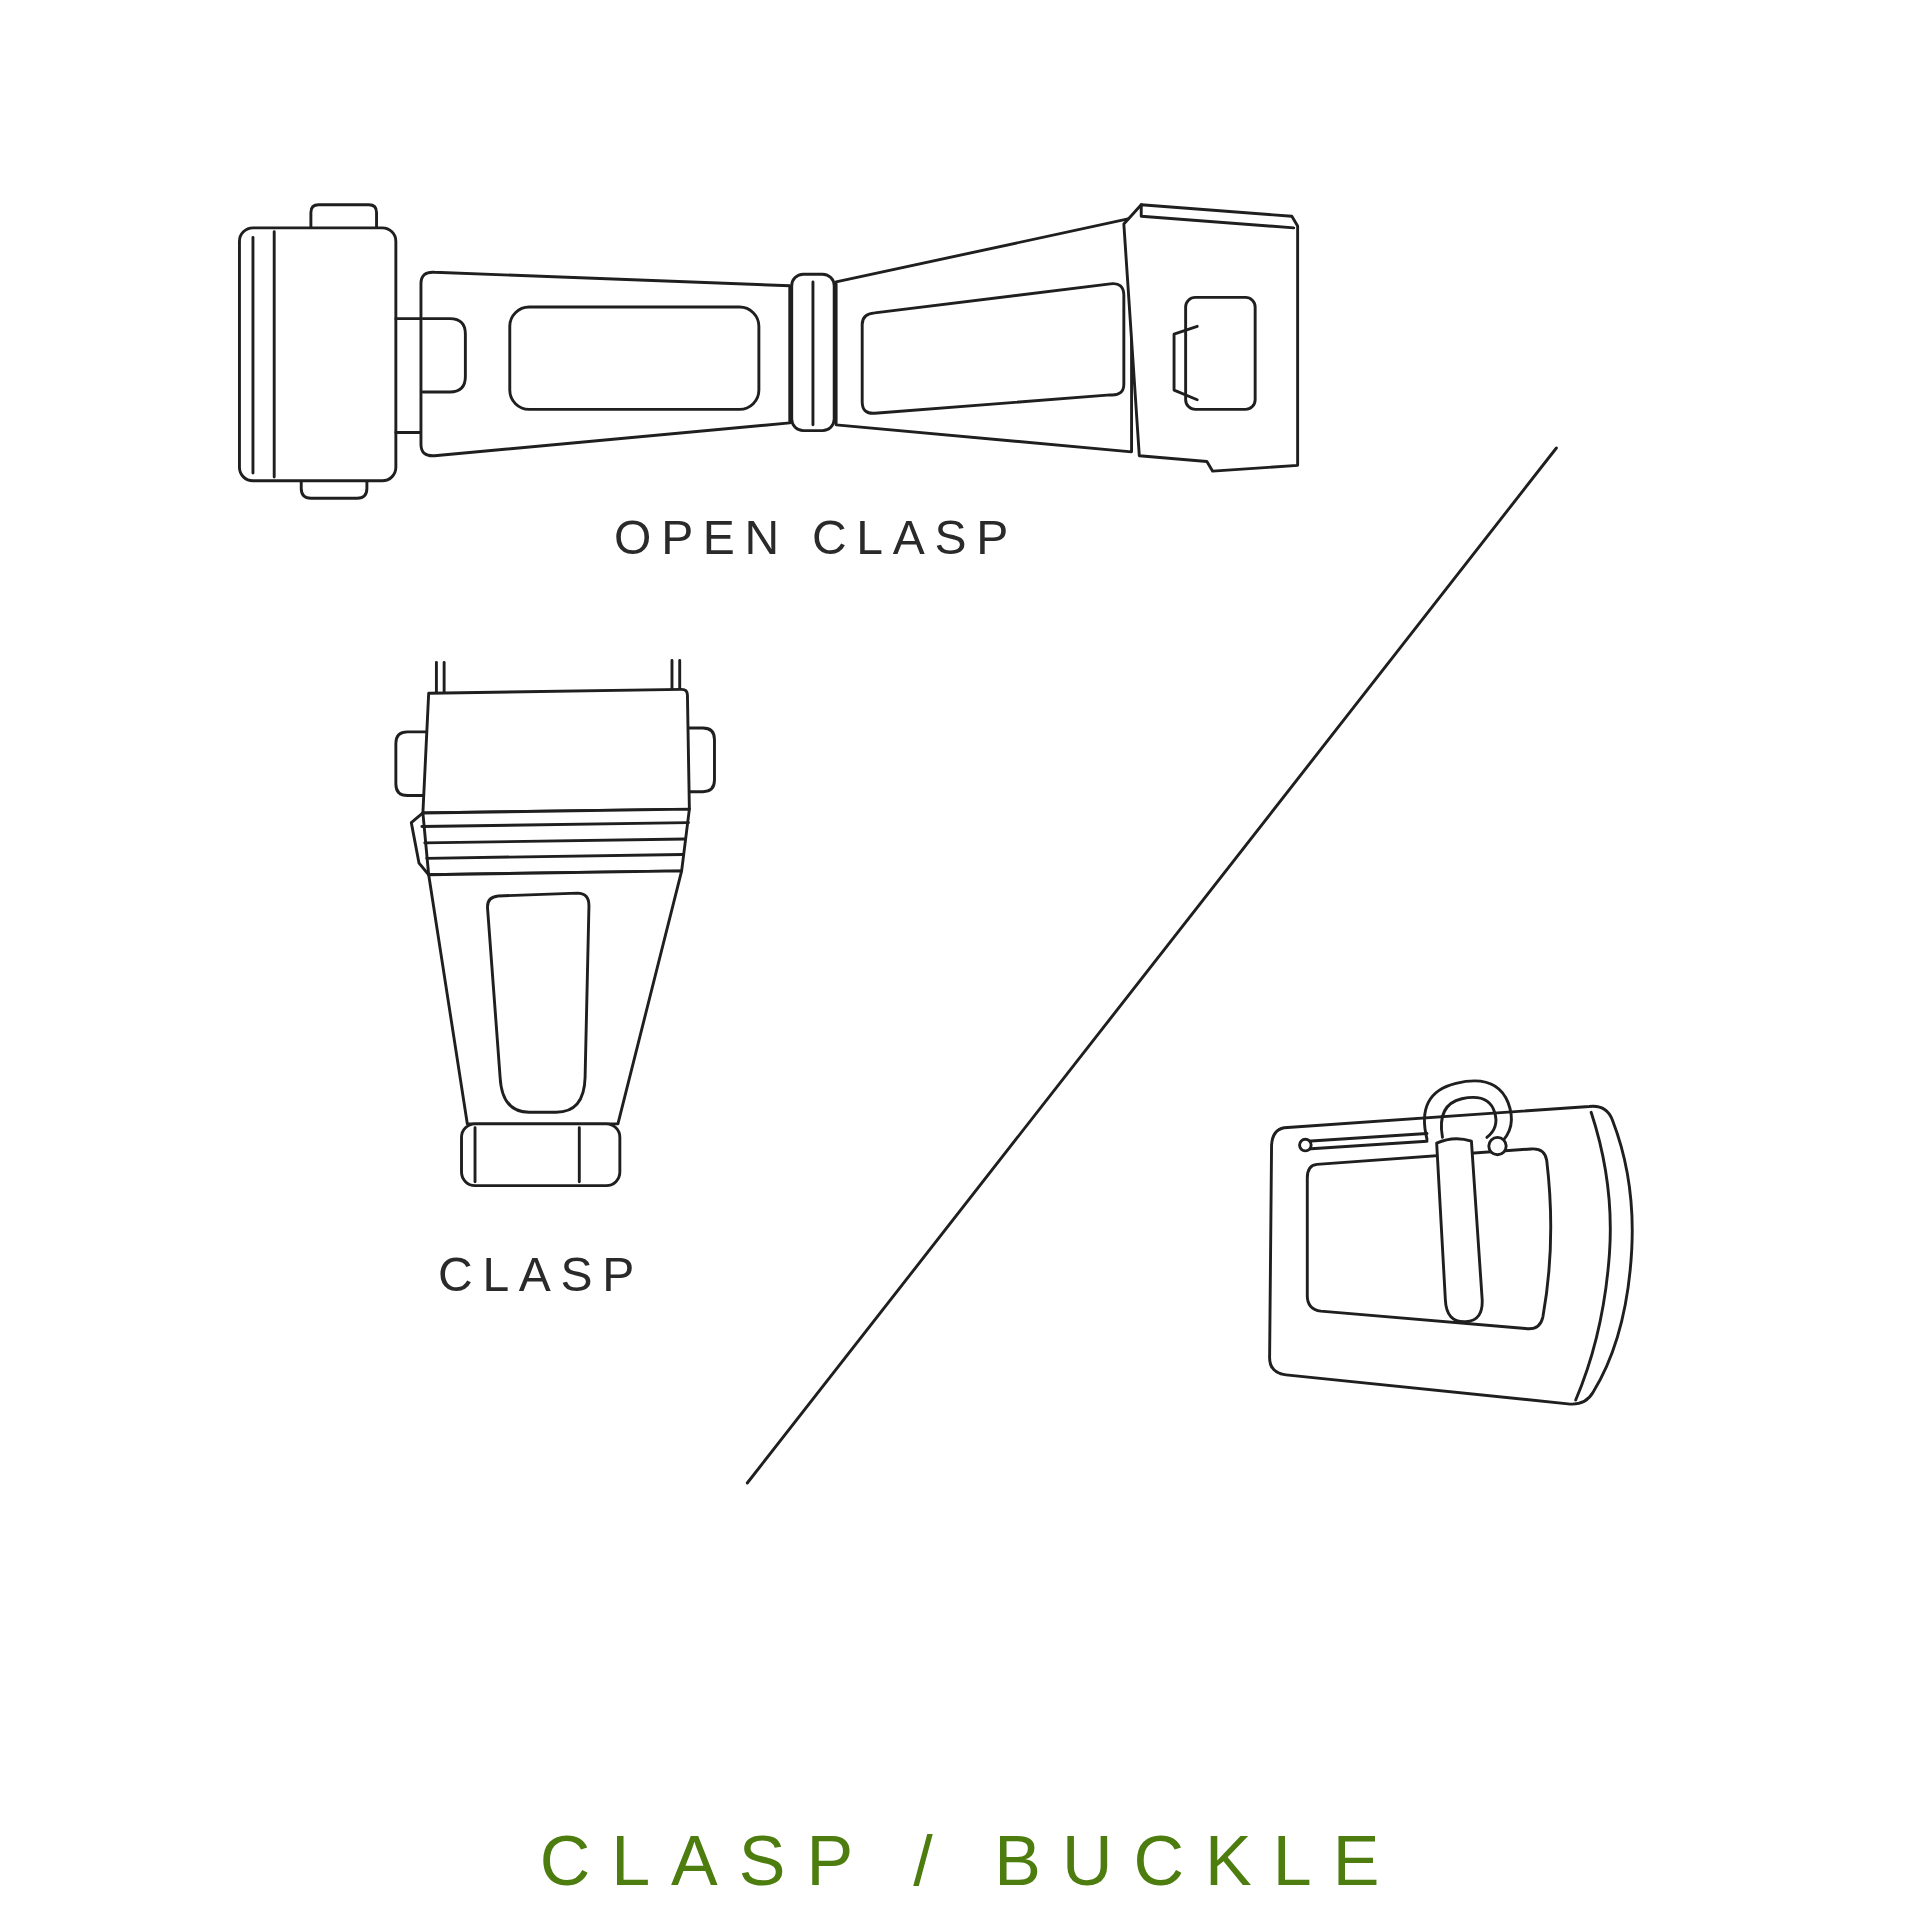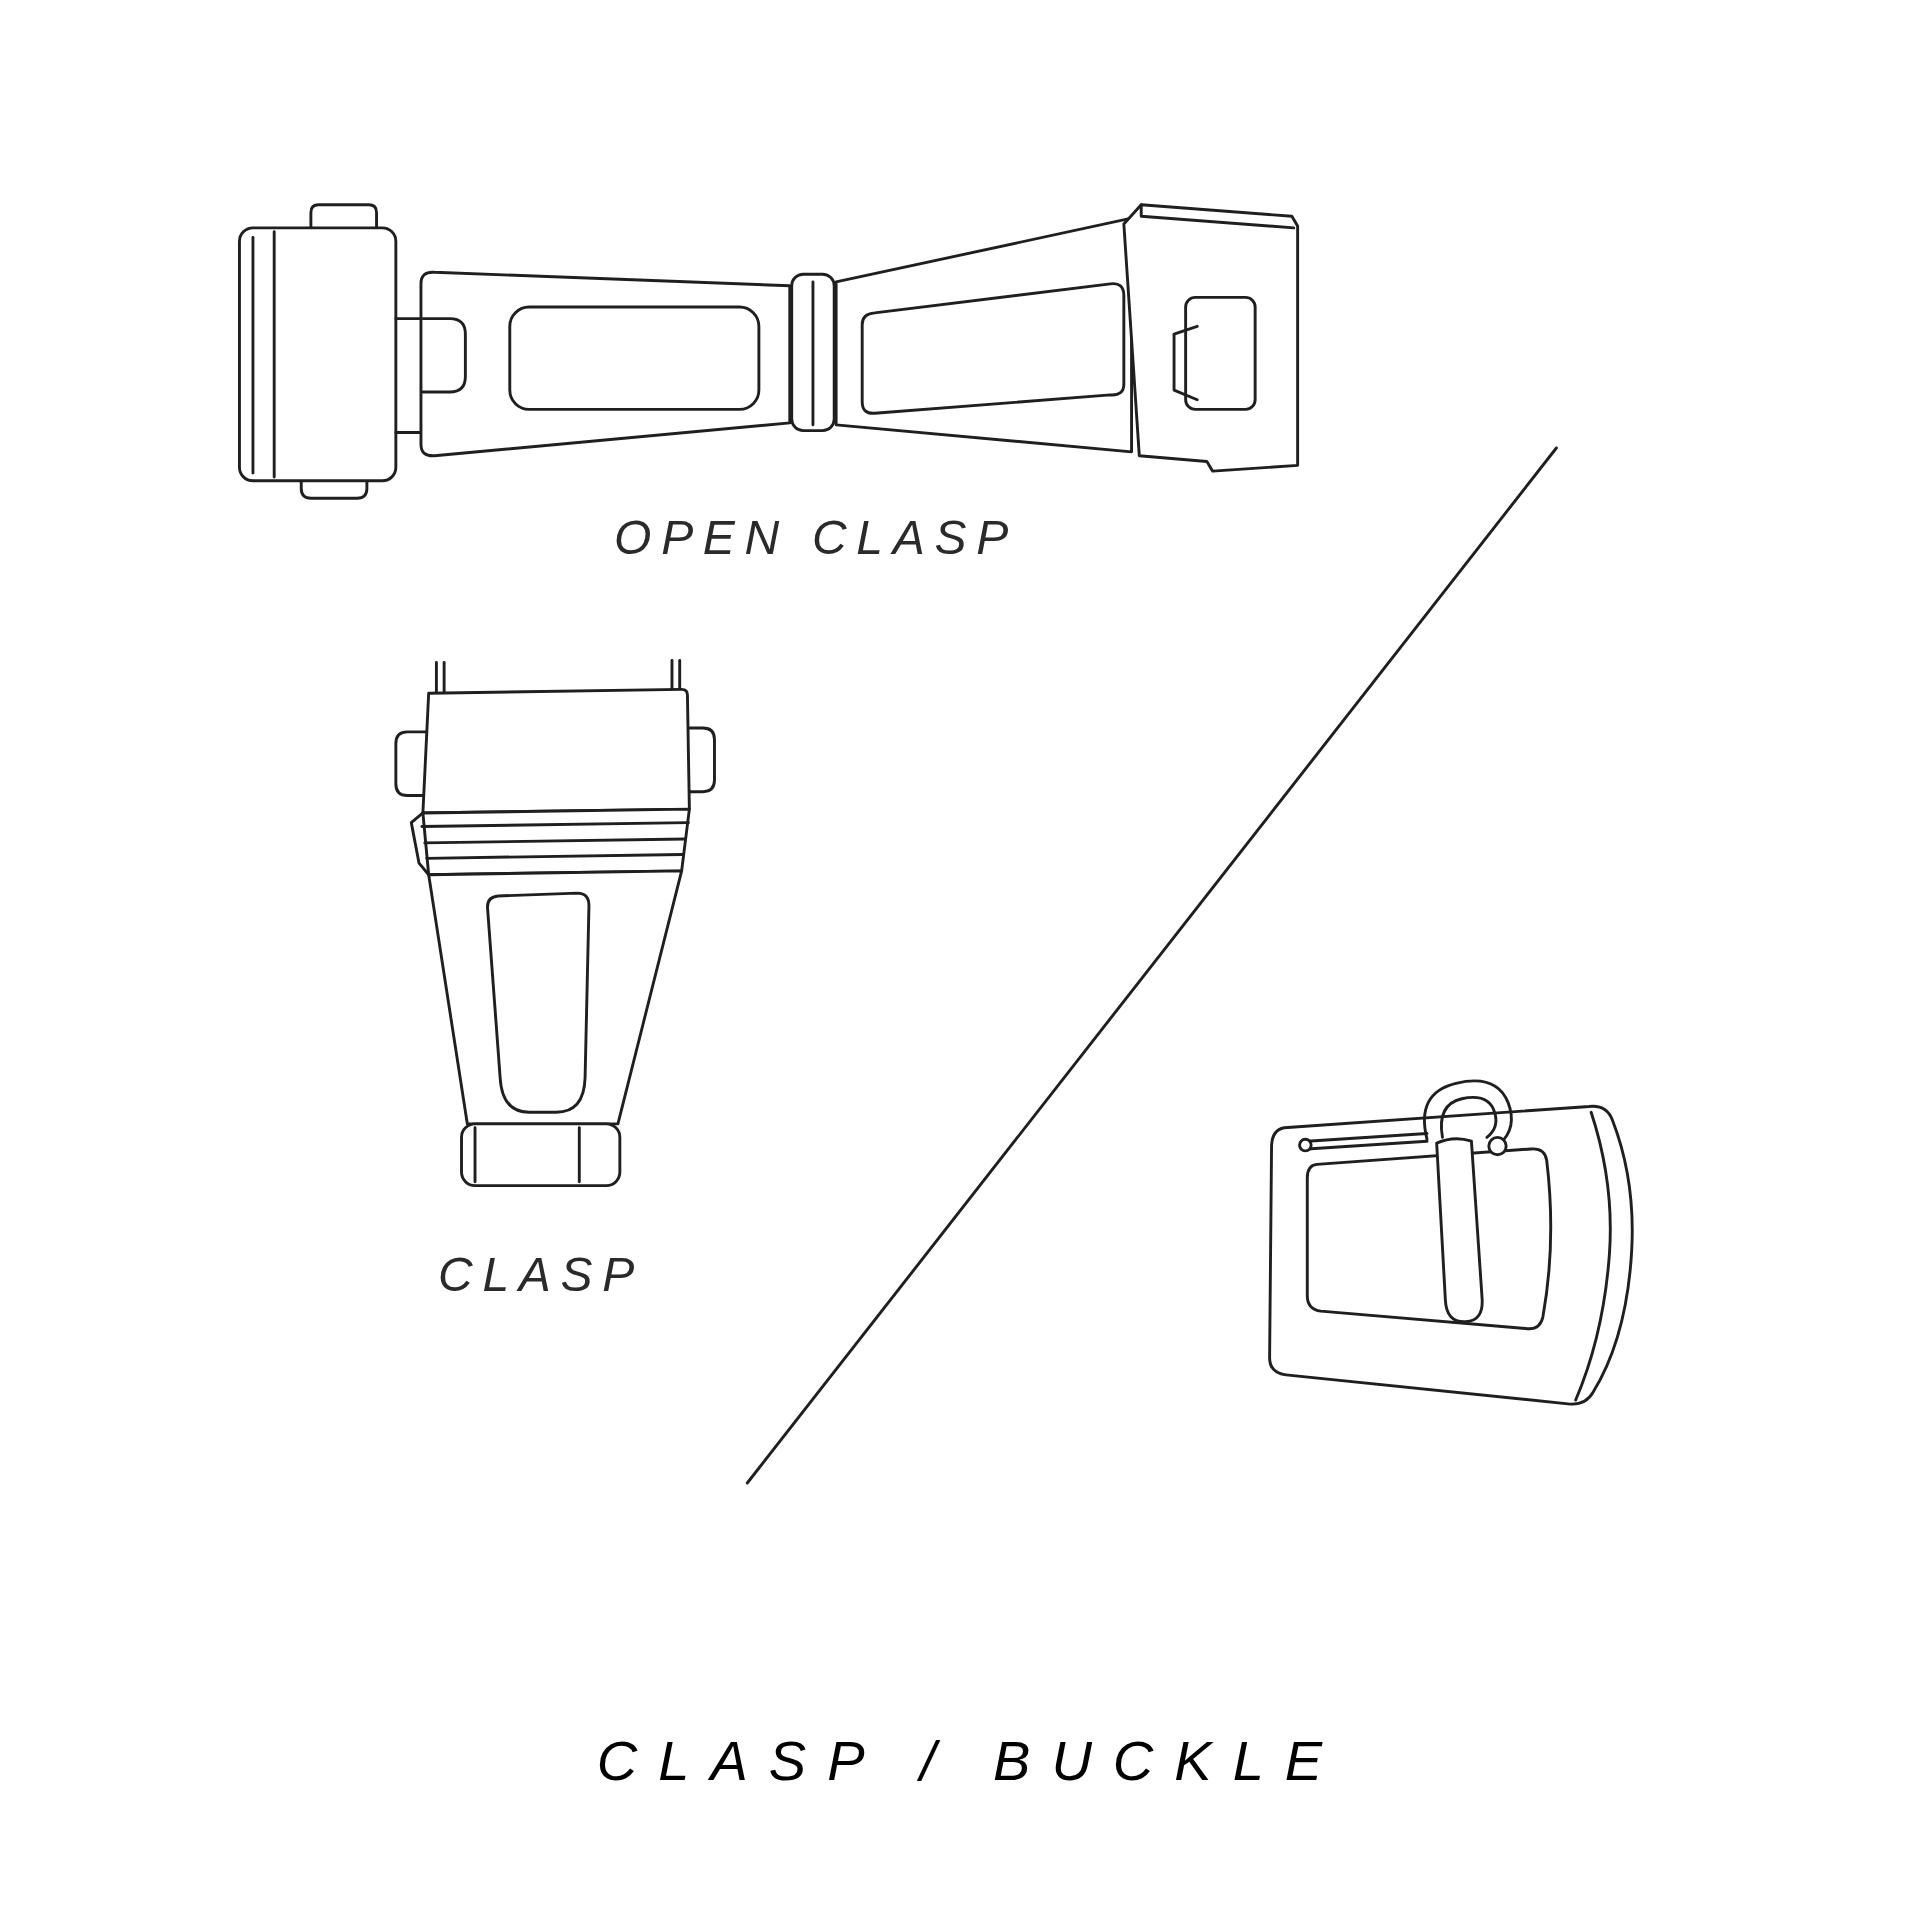--- a/index.html
+++ b/index.html
@@ -9,21 +9,20 @@
     background: #ffffff;
     font-family: "Liberation Sans", sans-serif;
     overflow: hidden;
     position: relative;
   }
   .canvas {
     position: absolute;
     inset: 0;
     width: 1666px;
     height: 1931px;
-    font-style: italic;
   }
   svg.diagram {
     position: absolute;
     left: 0; top: 0;
     width: 1931px;
     height: 1931px;
   }
   .caption {
     position: absolute;
     transform: translateX(-50%);
@@ -31,27 +30,27 @@
     font-weight: 300;
     white-space: nowrap;
     letter-spacing: 9.7px;
     font-size: 48px;
   }
   .caption.open  { left: 816px;  top: 510px; }
   .caption.closed{ left: 541px;  top: 1247px; }
   .page-title {
     position: absolute;
     left: 970px;
-    top: 1728px;
+    top: 1821px;
     transform: translateX(-50%);
-    color: #000000;
+    color: #4d7c0f;
     font-weight: 300;
     white-space: nowrap;
     letter-spacing: 21px;
-    font-size: 56px;
+    font-size: 70px;
   }
 </style>
 </head>
 <body>
 
 <div class="canvas">
 
   <svg class="diagram" viewBox="0 0 2000 2000" stroke="#1f1f1f" stroke-width="3" fill="none" stroke-linejoin="round" stroke-linecap="round">
 
     <g>

